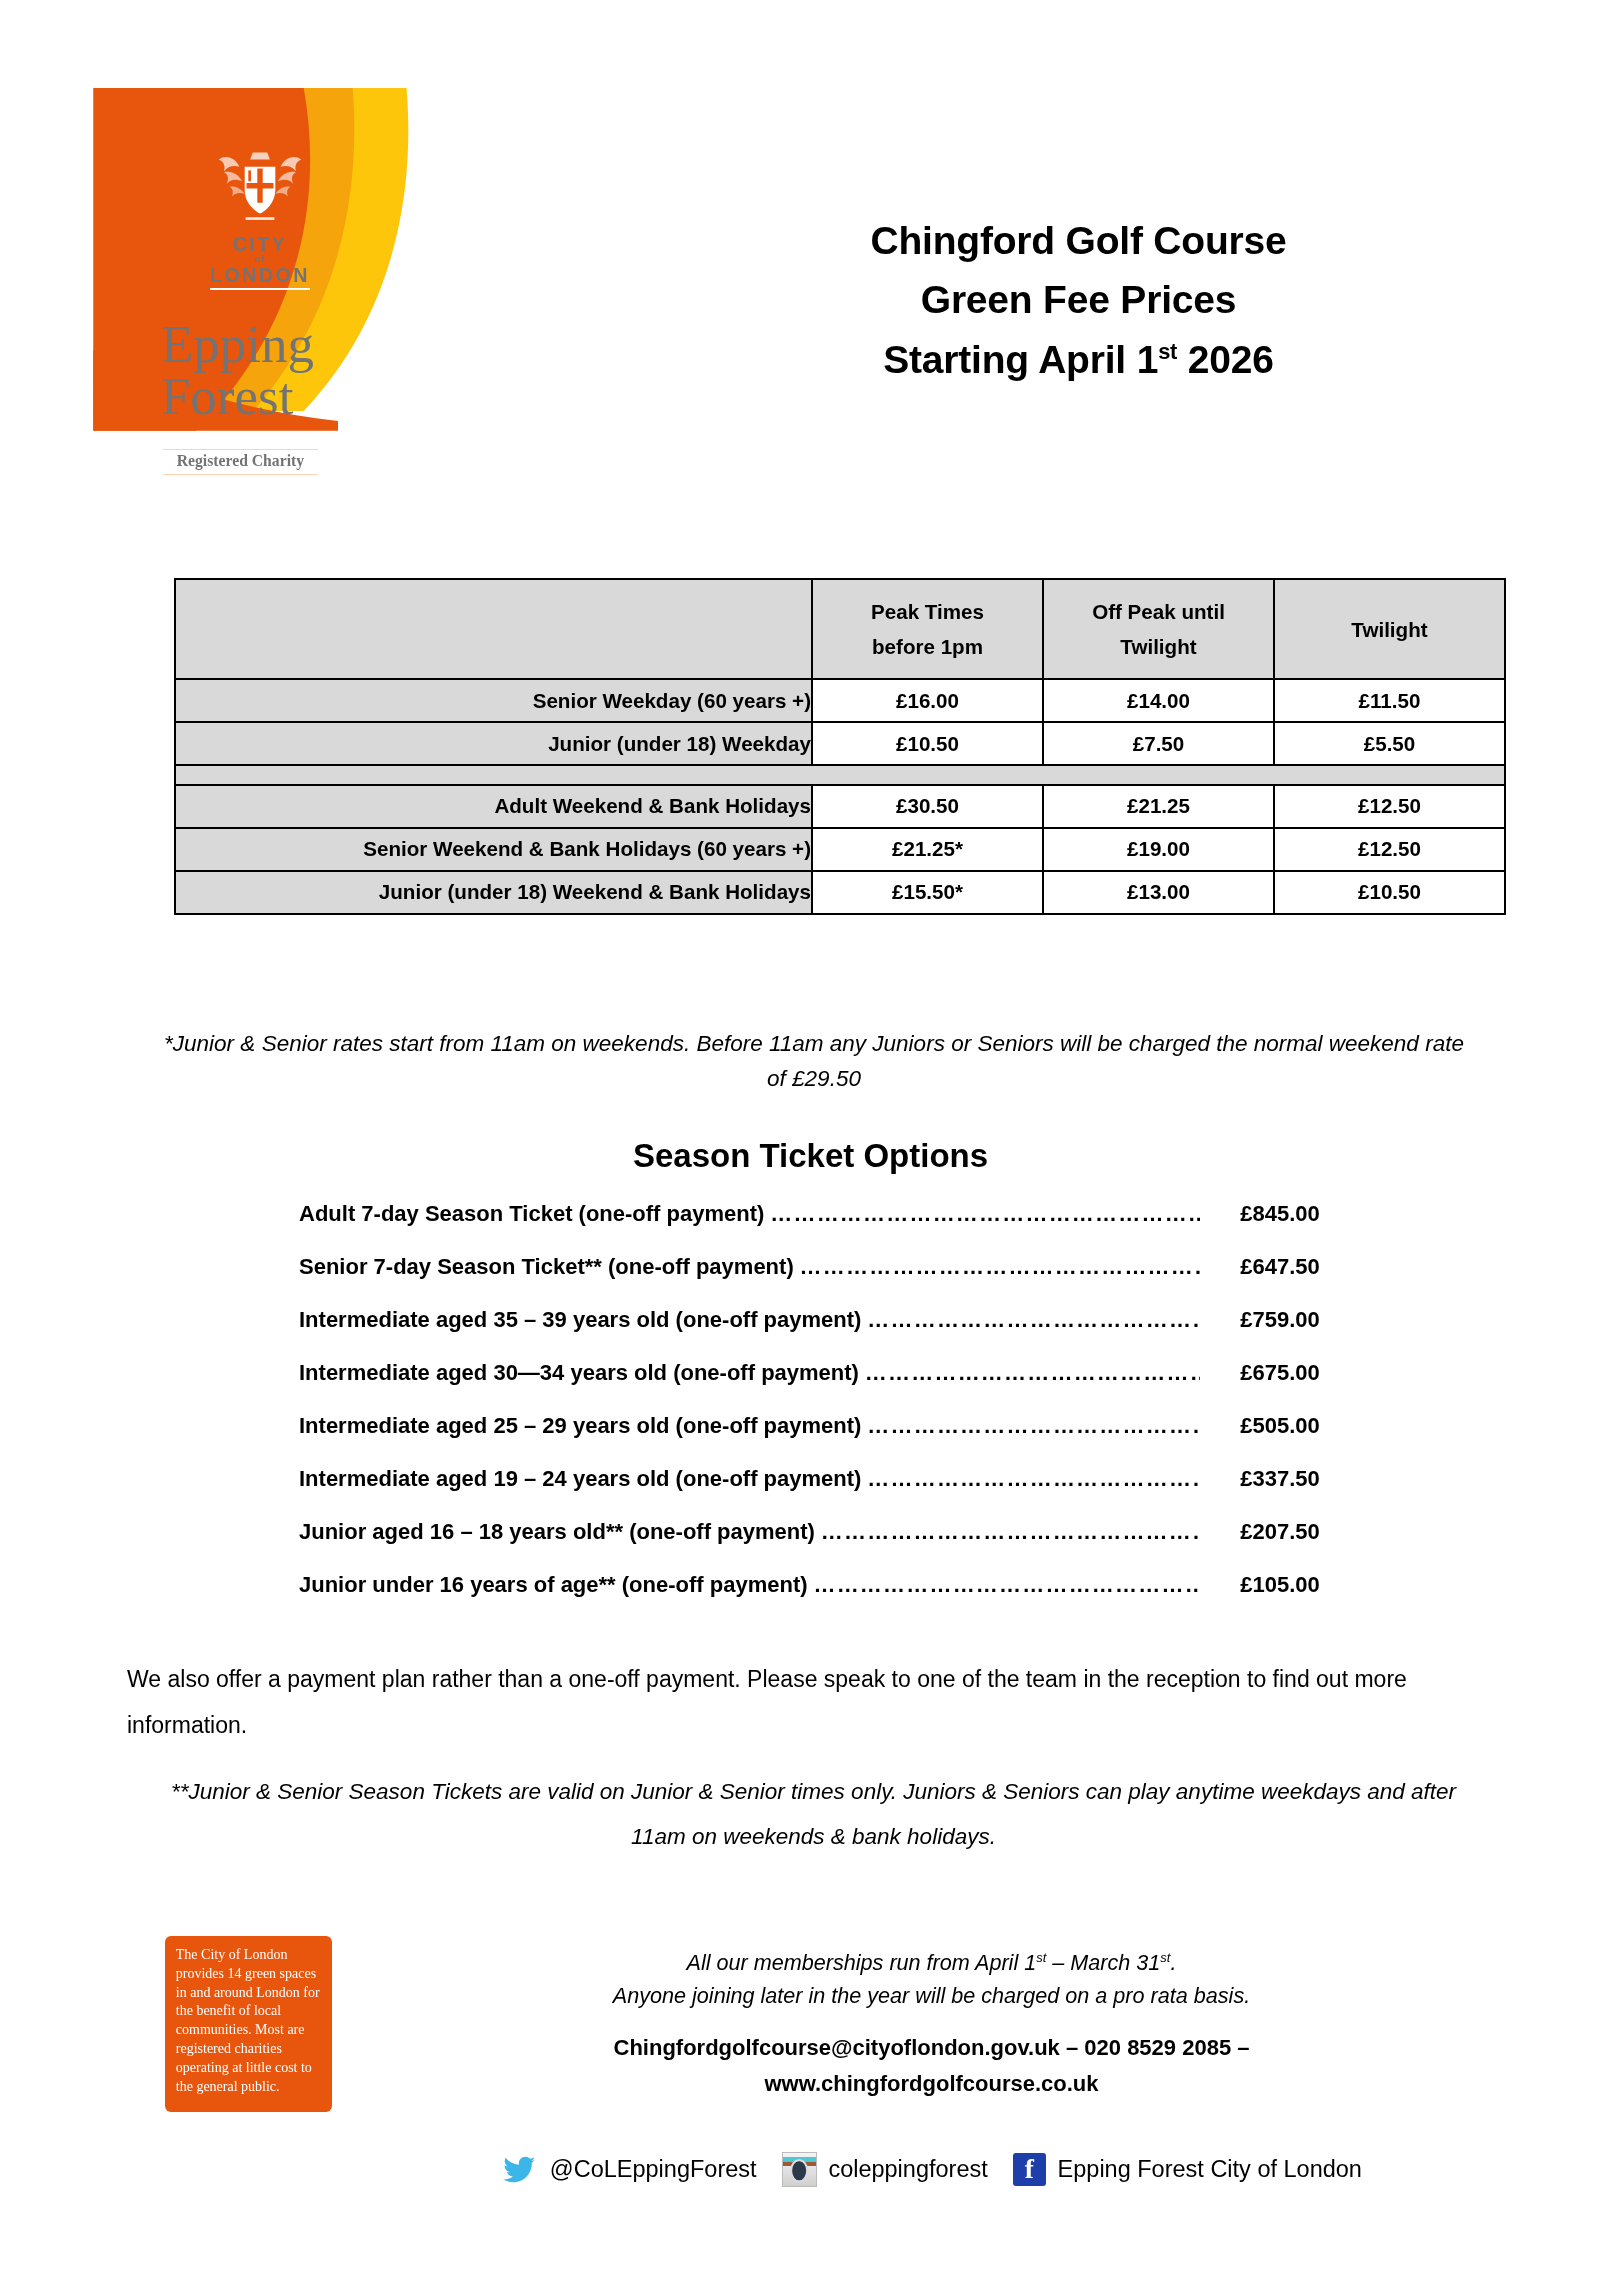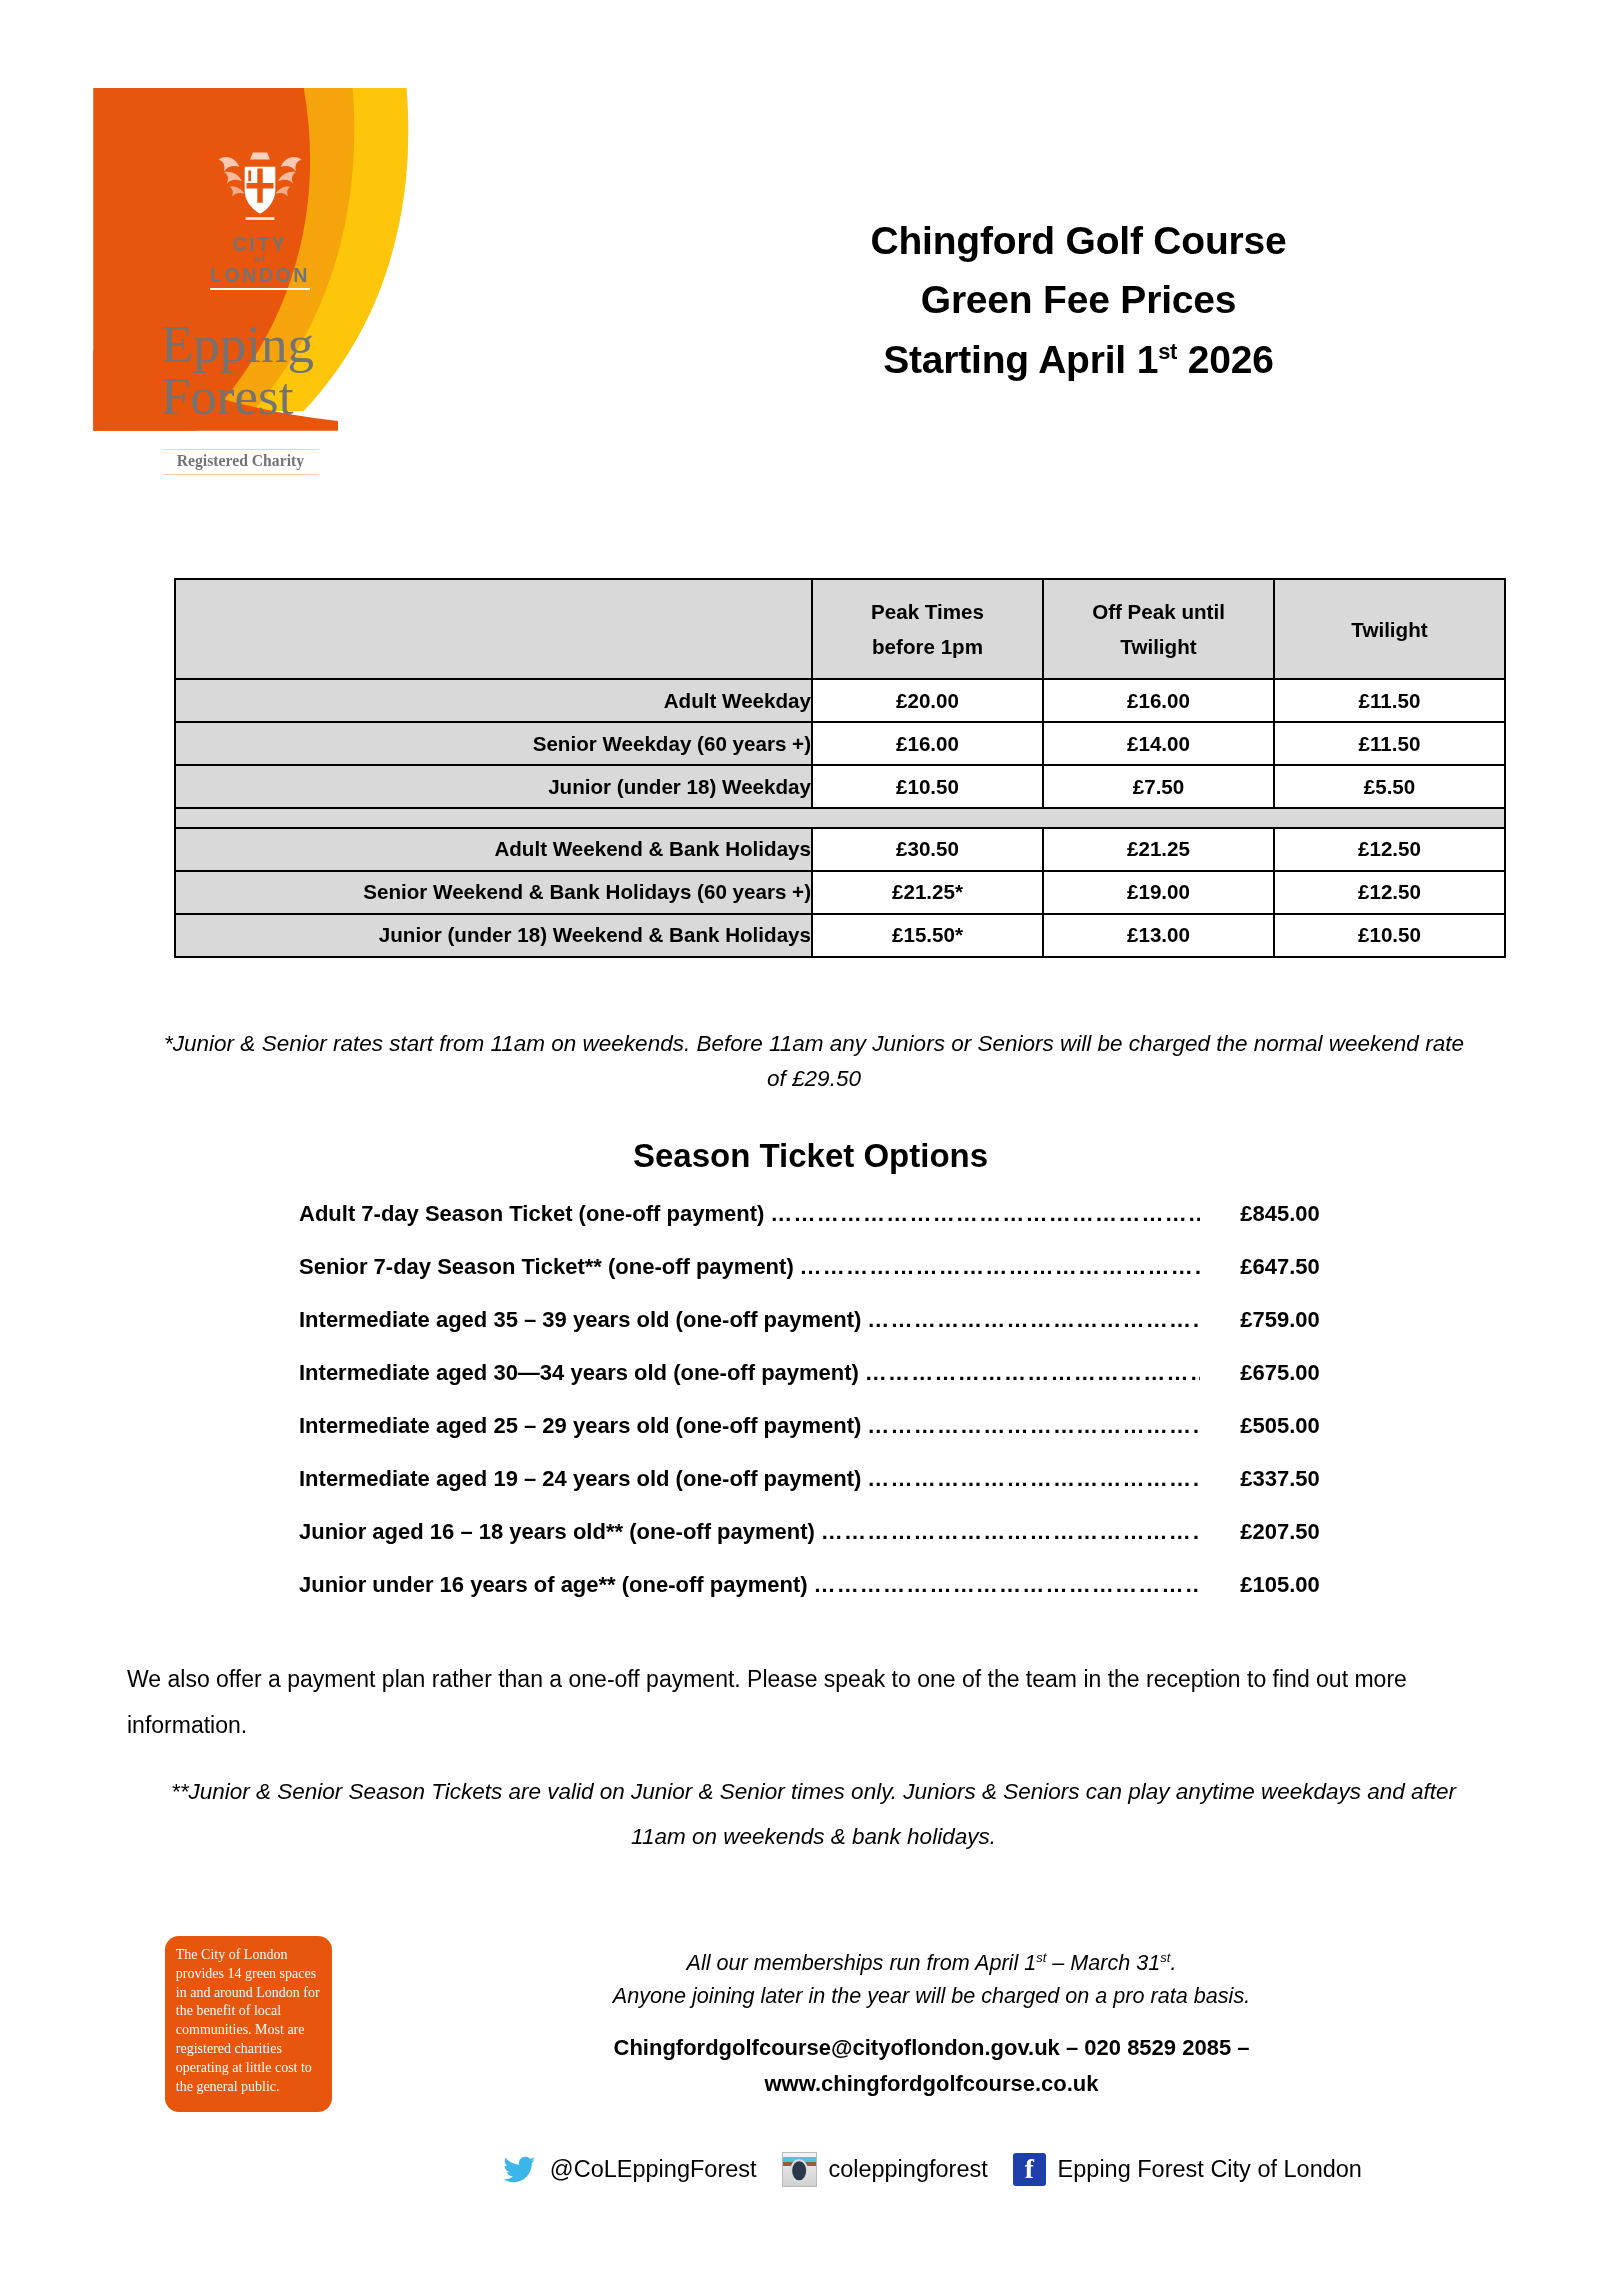--- a/index.html
+++ b/index.html
@@ -214,21 +214,21 @@
   }
 
   
   .greenbox {
     position: absolute;
     left: 165px;
     top: 1936px;
     width: 167px;
     height: 176px;
     background: #e8560e;
-    border-radius: 14px;
+    border-radius: 6px;
     color: #ffffff;
     font-family: "Liberation Serif", serif;
     font-size: 14px;
     line-height: 1.35;
     padding: 9.8px 10.8px;
     box-sizing: border-box;
   }
 
   .footer-center {
     position: absolute;
@@ -363,26 +363,20 @@
         </th>
         <th class="hdr">
           <div>Off Peak until</div>
           <div>Twilight</div>
         </th>
         <th class="hdr">Twilight</th>
       </tr>
     </thead>
     <tbody>
       <tr>
-        <td class="rowlabel">Adult Weekday</td>
-        <td class="price">£20.00</td>
-        <td class="price">£16.00</td>
-        <td class="price">£11.50</td>
-      </tr>
-      <tr>
         <td class="rowlabel">Senior Weekday (60 years +)</td>
         <td class="price">£16.00</td>
         <td class="price">£14.00</td>
         <td class="price">£11.50</td>
       </tr>
       <tr>
         <td class="rowlabel">Junior (under 18) Weekday</td>
         <td class="price">£10.50</td>
         <td class="price">£7.50</td>
         <td class="price">£5.50</td>

